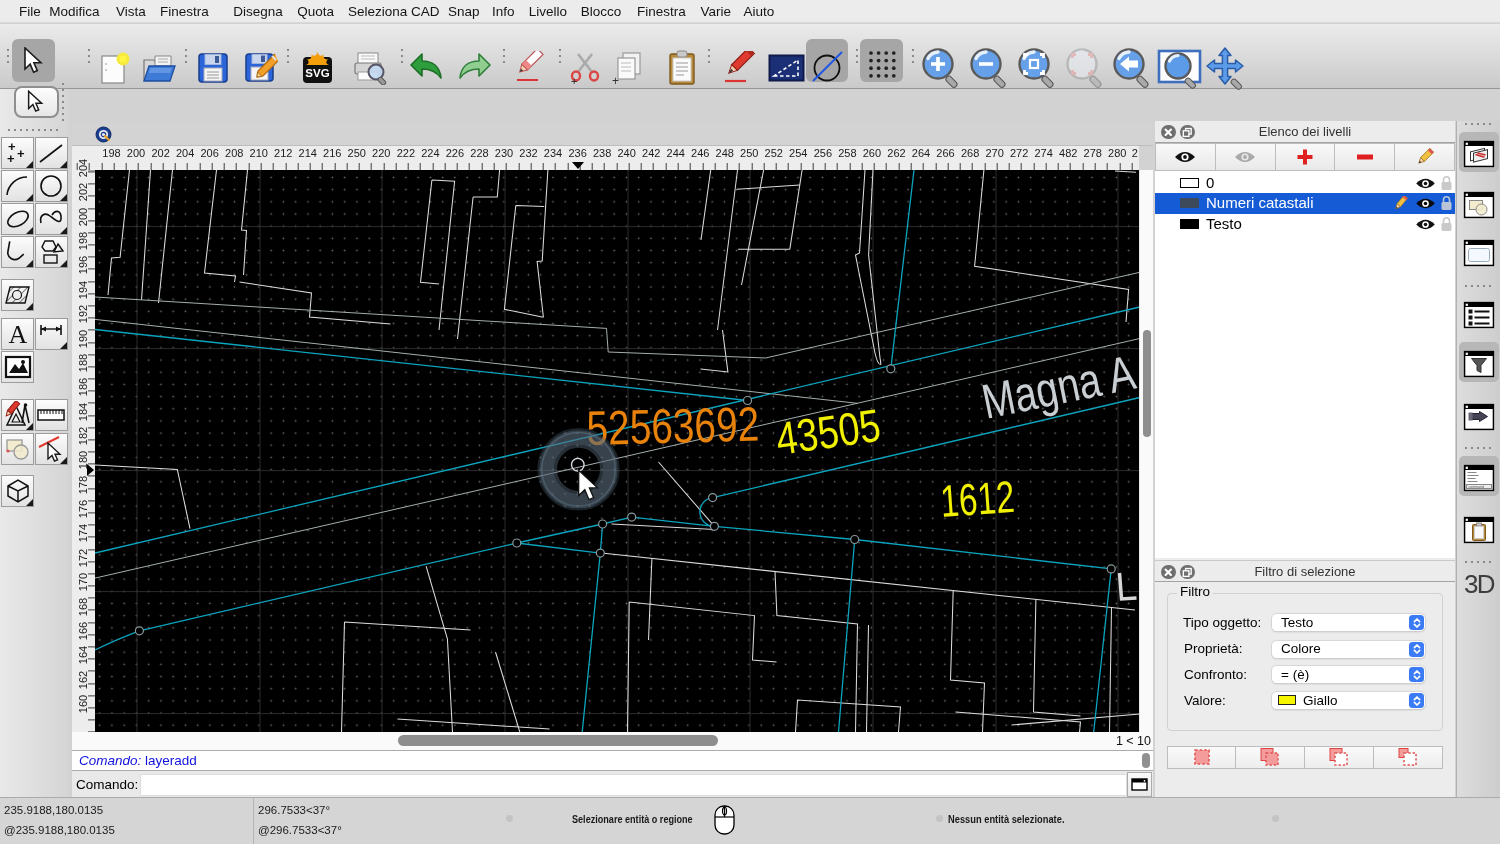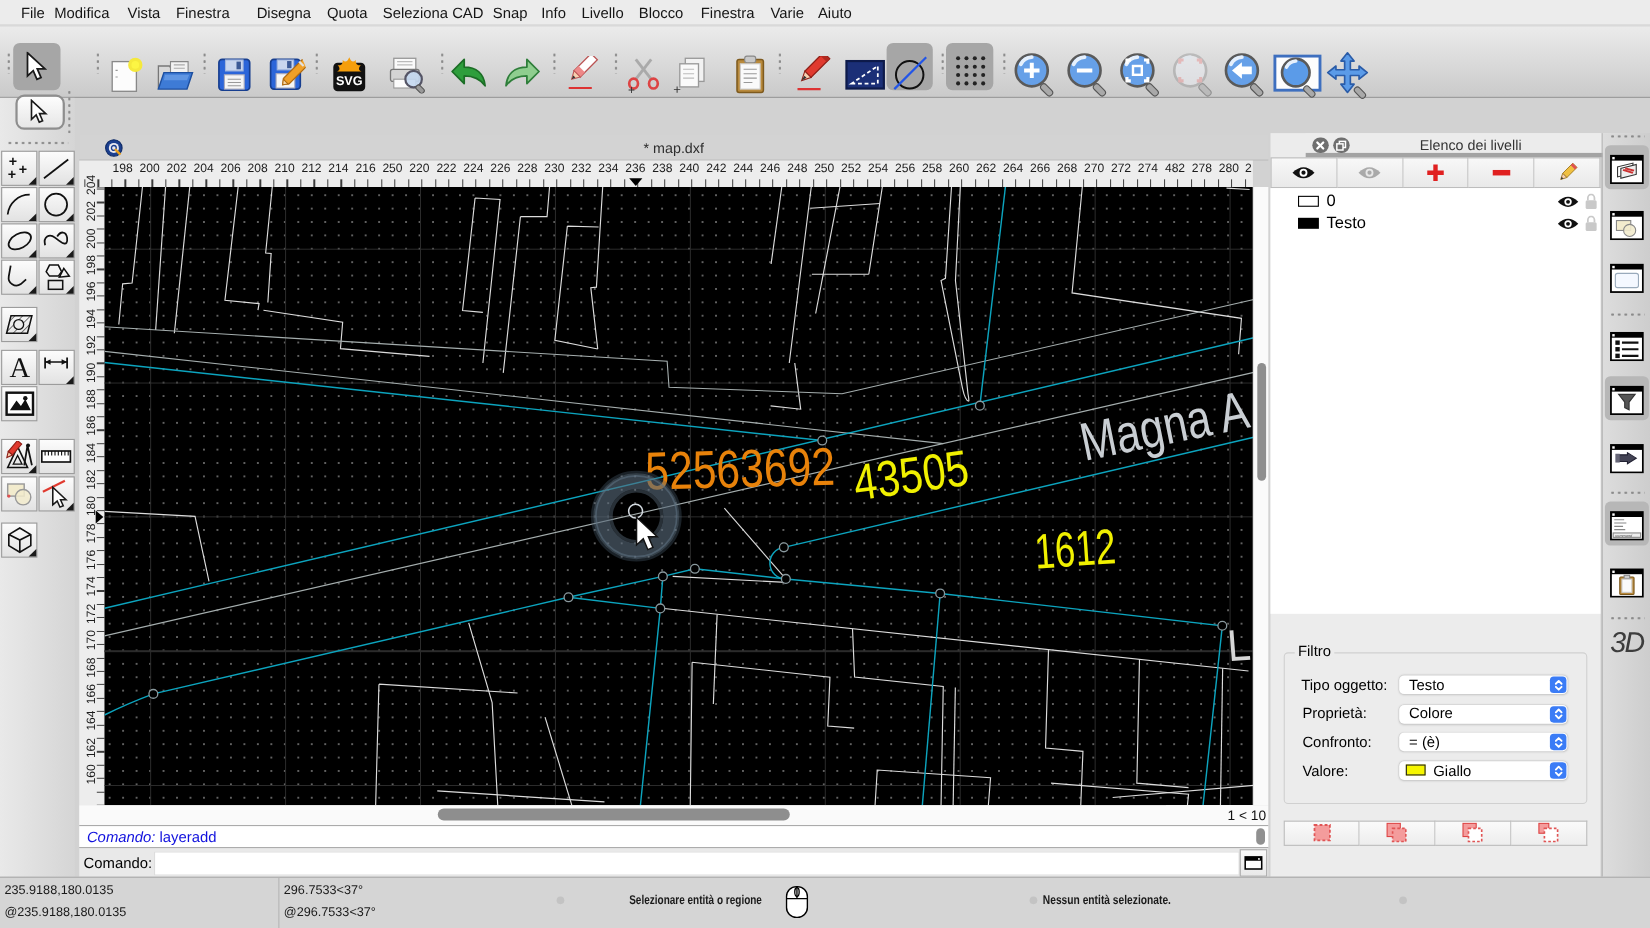--- a/index.html
+++ b/index.html
@@ -41,21 +41,21 @@
 #hscrollrow { position:absolute; left:72px; top:732px; width:1067.3px; height:18px; background:#FAFAFA; }
 #hscrollrow .handle { position:absolute; left:326px; top:3px; width:320px; height:10.5px; background:#8E8E8E; border-radius:5.5px; }
 #corner { position:absolute; left:1060px; top:732px; width:93px; height:18px; font-size:12.5px; color:#111; text-align:right; background:#FAFAFA; padding-top:2px; padding-right:2px; }
 #cmdhist { position:absolute; left:72px; top:750px; width:1081px; height:19.5px; background:#FFF; border-top:1px solid #ABABAB; font-size:13.5px; color:#1111DD; }
 #cmdhist .pill { position:absolute; right:3px; top:1.5px; width:8px; height:15px; background:#909090; border-radius:4px; }
 #cmdrow { position:absolute; left:72px; top:769.5px; width:1081px; height:27.5px; background:#E9E9E9; border-top:1px solid #ACACAC; }
 #cmdrow .lbl { position:absolute; left:4px; top:6px; font-size:13.5px; color:#000; }
 #cmdrow .field { position:absolute; left:68px; top:3.5px; width:987px; height:22px; background:#FFF; border:1px solid #DDD; }
 #cmdrow .btn { position:absolute; left:1054.5px; top:1px; width:25.5px; height:25.5px; background:linear-gradient(#FAFAFA,#E8E8E8); border:1px solid #ABABAB; }
 #panels { position:absolute; left:1155px; top:121px; width:300px; height:676px; background:#ECECEC; }
-.ptitle { position:relative; height:22px; background:#ECECEC; border-bottom:4px solid #a3a3a3;margin-left:32px; }
+.ptitle { position:relative; height:22px; background:#ECECEC; border-bottom:1px solid #a3a3a3; }
 .ptitle .t { position:absolute; left:0; right:0; top:3px; text-align:center; font-size:13px; color:#333; }
 #laytools { position:relative; height:27.5px; display:flex; }
 #laytools .lt { flex:1; background:linear-gradient(#F8F8F8,#E9E9E9); border:1px solid #BDBDBD; border-left:none; position:relative; }
 #laytools .lt:first-child { border-left:1px solid #BDBDBD; }
 #laytools svg { position:absolute; left:50%; top:50%; transform:translate(-50%,-50%); }
 #laylist { position:relative; height:387.5px; background:#FFF; }
 .lrow { position:relative; height:20.5px; font-size:15px; color:#000; }
 .lrow.sel { background:#155BD5; color:#FFF; }
 .lrow .sw { position:absolute; left:25px; top:5px; width:19px; height:10px; }
 .lrow .nm { position:absolute; left:51px; top:1px; }
@@ -65,21 +65,21 @@
 #fbox { position:absolute; left:12px; top:31px; width:276px; height:138px; border:1px solid #D0D0D0; border-radius:4px; }
 .flbl { position:absolute; font-size:13.5px; color:#000; }
 .ffield { position:absolute; left:117px; width:153px; height:17px; background:#FFF; border-radius:4.5px; box-shadow:0 0 0 0.6px #CFCFCF, 0 0.5px 2px rgba(0,0,0,.18); font-size:13.5px; color:#000; }
 .ffield .v { position:absolute; left:9px; top:0.5px; }
 .spin { position:absolute; right:1px; top:1px; width:15px; height:15px; background:#3B7CF6; border-radius:3.5px; }
 .spin svg { position:absolute; left:1.5px; top:1.5px; }
 #fbtns { position:absolute; left:11.7px; top:185px; width:276px; height:23px; display:flex; }
 #fbtns .fb { flex:1; background:linear-gradient(#FAFAFA,#EDEDED); border:1px solid #BDBDBD; border-left:none; position:relative; }
 #fbtns .fb:first-child { border-left:1px solid #BDBDBD; }
 #fbtns svg { position:absolute; left:50%; top:50%; transform:translate(-50%,-50%); }
-#dock { position:absolute; left:1456px; top:121px; width:44px; height:676px; background:linear-gradient(90deg,#DDDDDD,#CDCDCD); border-left:1px solid #B1B1B1;font-style:italic; }
+#dock { position:absolute; left:1456px; top:121px; width:44px; height:676px; background:linear-gradient(90deg,#DDDDDD,#CDCDCD); border-left:1px solid #B1B1B1; }
 .dbtn { position:absolute; left:2px; width:40px; height:40px; }
 .dbtn svg { position:absolute; left:50%; top:50%; transform:translate(-50%,-50%); }
 .dactive { background:#B7B7B7; border-radius:5px; }
 .dsep { position:absolute; left:6px; width:32px; height:2px; background-image:radial-gradient(circle,#8a8a8a 1px,transparent 1.3px); background-size:6px 2px; }
 #d3d { position:absolute; left:0; width:44px; text-align:center; font-size:26px; color:#3d3d3d; letter-spacing:-1.5px; }
 #status { position:absolute; left:0; top:797px; width:1500px; height:47px; background:#D5D5D5; border-top:1px solid #ABABAB; font-size:11.5px; color:#1a1a1a; }
 #status .cell { position:absolute; white-space:pre; }
 .circbtn { position:absolute; top:3.5px; width:14.5px; height:14.5px; border-radius:50%; background:#6F6F6F; }
 </style></head>
 
@@ -451,21 +451,20 @@
     </div>
 </div>
 
 <div id="doctitle">
     <svg style="position:absolute;left:23px;top:2.5px" width="17" height="17" viewBox="0 0 17 17">
       <circle cx="8.5" cy="8.5" r="7.5" fill="#1B3F8F" stroke="#0E2A66"></circle>
       <circle cx="8.5" cy="8.5" r="4.6" fill="#E8E8F0"></circle>
       <circle cx="8.5" cy="8.5" r="2.2" fill="none" stroke="#1B3F8F" stroke-width="1.2"></circle>
       <line x1="9.5" y1="9.5" x2="14.5" y2="14.5" stroke="#E8A020" stroke-width="2.2"></line>
     </svg>
-    <div class="txt">* map.dxf</div>
   </div>
 <div id="hruler">
     <span class="num" style="left:39.5px">198</span>
     <span class="num" style="left:64.0px">200</span>
     <span class="num" style="left:88.6px">202</span>
     <span class="num" style="left:113.1px">204</span>
     <span class="num" style="left:137.6px">206</span>
     <span class="num" style="left:162.2px">208</span>
     <span class="num" style="left:186.7px">210</span>
     <span class="num" style="left:211.2px">212</span>
@@ -700,33 +699,67 @@
   <svg class="eye" width="21" height="13" viewBox="0 0 22 14">
           <path d="M1,7 Q11,-3 21,7 Q11,17 1,7 Z" fill="#111"></path>
           <circle cx="11" cy="7" r="3.6" fill="#FFF"></circle>
           <circle cx="11" cy="7" r="1.9" fill="#111"></circle>
         </svg>
   <svg class="lock" width="13" height="15" viewBox="0 0 13 15">
           <path d="M3.5,6 L3.5,4 A3,3.2 0 0 1 9.5,4 L9.5,6" fill="none" stroke="#C9C9C9" stroke-width="1.6"></path>
           <rect x="1.5" y="6" width="10" height="8" rx="1.4" fill="#C9C9C9"></rect>
         </svg>
  </div>
+ <div class="lrow sel" style="top:2px">
+  <div class="sw" style="background:#3D4A5C"></div>
+        <div class="nm">Numeri catastali</div>
+  <svg class="pen" width="19" height="15" viewBox="0 0 19 15">
+          <g transform="rotate(40 6 10)">
+            <rect x="3.8" y="-2" width="4.6" height="11" fill="#F0C040" stroke="#A07820" stroke-width="0.7"></rect>
+            <path d="M3.8,9 L8.4,9 L6.1,13.6 Z" fill="#F7CFAF" stroke="#A07820" stroke-width="0.7"></path>
+            <path d="M5.2,11.7 L7,11.7 L6.1,13.6 Z" fill="#333"></path>
+            <rect x="3.8" y="-2" width="4.6" height="2.2" fill="#E05050"></rect>
+          </g>
+        </svg>
+  <svg class="eye" width="21" height="13" viewBox="0 0 22 14">
+          <path d="M1,7 Q11,-3 21,7 Q11,17 1,7 Z" fill="#0A0A0A"></path>
+          <circle cx="11" cy="7" r="3.6" fill="#FFF"></circle>
+          <circle cx="11" cy="7" r="1.9" fill="#0A0A0A"></circle>
+        </svg>
+  <svg class="lock" width="13" height="15" viewBox="0 0 13 15">
+          <path d="M3.5,6 L3.5,4 A3,3.2 0 0 1 9.5,4 L9.5,6" fill="none" stroke="#B9C4D6" stroke-width="1.6"></path>
+          <rect x="1.5" y="6" width="10" height="8" rx="1.4" fill="#B9C4D6"></rect>
+        </svg>
+ </div>
  <div class="lrow" style="top:2px">
   <div class="sw" style="background:#000"></div>
         <div class="nm">Testo</div>
   <svg class="eye" width="21" height="13" viewBox="0 0 22 14">
           <path d="M1,7 Q11,-3 21,7 Q11,17 1,7 Z" fill="#111"></path>
           <circle cx="11" cy="7" r="3.6" fill="#FFF"></circle>
           <circle cx="11" cy="7" r="1.9" fill="#111"></circle>
         </svg>
   <svg class="lock" width="13" height="15" viewBox="0 0 13 15">
           <path d="M3.5,6 L3.5,4 A3,3.2 0 0 1 9.5,4 L9.5,6" fill="none" stroke="#C9C9C9" stroke-width="1.6"></path>
           <rect x="1.5" y="6" width="10" height="8" rx="1.4" fill="#C9C9C9"></rect>
         </svg>
  </div>
+</div>
+<div class="ptitle" style="position:absolute;left:0;top:439px;width:300px;border-top:1px solid #C9C9C9">
+ <div class="circbtn" style="left:6px"><svg width="14.5" height="14.5" viewBox="0 0 14 14">
+          <g stroke="#FFF" stroke-width="2" stroke-linecap="round">
+            <line x1="4.4" y1="4.4" x2="9.6" y2="9.6"></line>
+            <line x1="9.6" y1="4.4" x2="4.4" y2="9.6"></line>
+          </g>
+        </svg></div>
+ <div class="circbtn" style="left:25px"><svg width="14.5" height="14.5" viewBox="0 0 14 14">
+          <rect x="5.4" y="3.4" width="5.4" height="5.4" fill="none" stroke="#FFF" stroke-width="1.3"></rect>
+          <rect x="3.2" y="5.6" width="5.4" height="5.4" fill="#6F6F6F" stroke="#FFF" stroke-width="1.3"></rect>
+        </svg></div>
+ <div class="t">Filtro di selezione</div>
 </div>
 <div class="flbl" style="left:22px;top:463px;background:#ECECEC;padding:0 3px;z-index:3">Filtro</div>
 <div id="fbox" style="top:472px"></div>
 <div class="flbl" style="left:28px;top:494px">Tipo oggetto:</div>
 <div class="ffield" style="top:493.3px">
       <div class="v">Testo</div>
       <div class="spin">
         <svg width="12" height="12" viewBox="0 0 12 12">
           <g stroke="#FFF" stroke-width="1.7" fill="none" stroke-linecap="round" stroke-linejoin="round">
             <path d="M3.4,4.6 L6,2 L8.6,4.6"></path>

